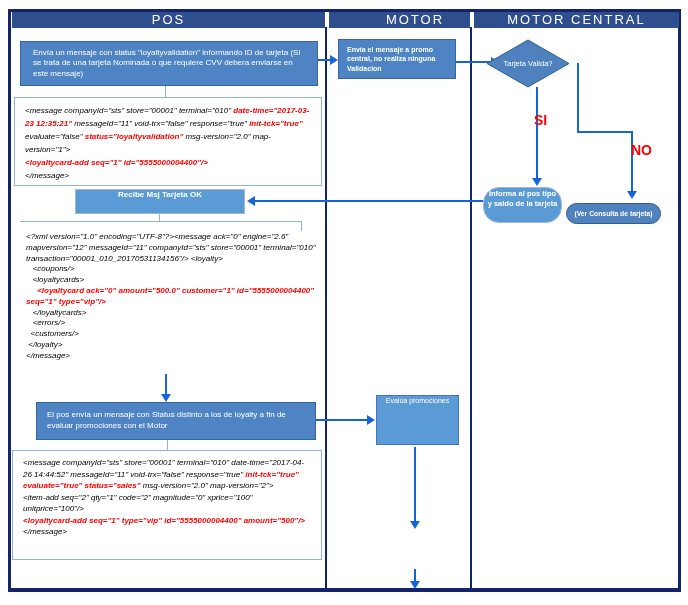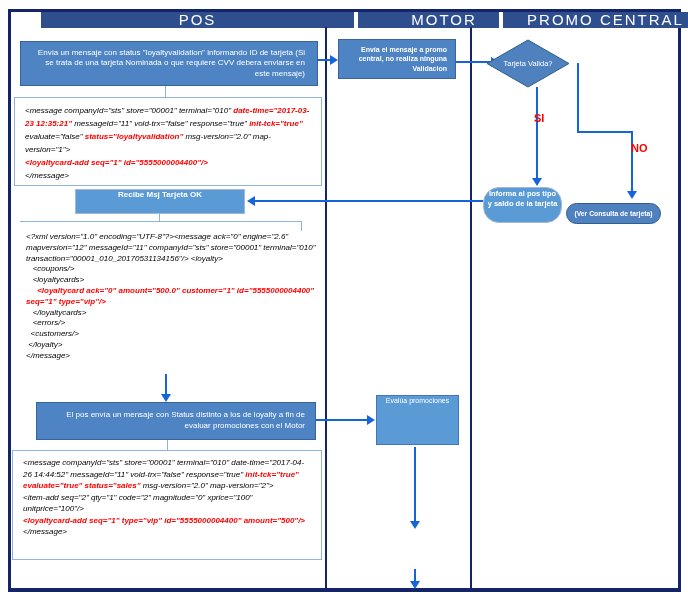--- a/index.html
+++ b/index.html
@@ -5,57 +5,57 @@
   :root{
     --header-bg:#2E4E8E; --frame:#14246A; --box-fill:#4E84C4; --box-border:#38639B;
     --light-fill:#5B9BD5; --light-border:#A3B8D8; --diamond-fill:#4E81BD; --diamond-border:#2E5D8E;
     --arrow:#1664D9; --connector:#8FB4DC; --highlight:#FF0000; --xml-text:#000000;
   }
   *{margin:0;padding:0;box-sizing:border-box;}
   body{background:#fff;font-family:"Liberation Sans",sans-serif;}
   .canvas{position:relative;width:688px;height:605px;background:#fff;overflow:hidden;}
   .frame{position:absolute;left:8px;top:9px;width:673px;height:583px;border:3px solid var(--frame);border-bottom-width:4px;}
   .hdr{position:absolute;top:12px;height:16px;background:var(--header-bg);color:#fff;
-       display:flex;align-items:flex-end;justify-content:center;font-size:15px;letter-spacing:2px;margin-left:29px;}
+       display:flex;align-items:flex-start;justify-content:center;font-size:13px;letter-spacing:2px;}
   .divider{position:absolute;top:27px;width:2px;height:562px;background:var(--frame);}
   .pbox{position:absolute;background:var(--box-fill);border:1px solid var(--box-border);color:#fff;
-        display:flex;align-items:center;justify-content:center;text-align:right;font-size:8px;line-height:1.32;}
+        display:flex;align-items:center;justify-content:center;text-align:left;font-size:8px;line-height:1.32;}
   .lbox{position:absolute;background:var(--light-fill);border:1px solid var(--light-border);color:#fff;
         display:flex;align-items:flex-start;justify-content:center;text-align:center;font-size:8px;line-height:1.3;font-weight:bold;}
   .xmlbox{position:absolute;border:1px solid var(--connector);padding:6px 10px;font-size:8px;
           font-style:italic;color:var(--xml-text);white-space:pre-wrap;word-break:break-word;}
   .xmlfree{position:absolute;padding:0;font-size:8px;font-style:italic;color:var(--xml-text);white-space:pre-wrap;word-break:break-word;}
   .xml-red{color:var(--highlight);font-weight:bold;}
   .hline{position:absolute;height:2px;background:var(--arrow);}
   .vline{position:absolute;width:2px;background:var(--arrow);}
   .chline{position:absolute;height:1px;background:var(--connector);}
   .cvline{position:absolute;width:1px;background:var(--connector);}
   .head-right{position:absolute;width:0;height:0;border-top:5px solid transparent;border-bottom:5px solid transparent;border-left:8px solid var(--arrow);}
   .head-left{position:absolute;width:0;height:0;border-top:5px solid transparent;border-bottom:5px solid transparent;border-right:8px solid var(--arrow);}
   .head-down{position:absolute;width:0;height:0;border-left:5px solid transparent;border-right:5px solid transparent;border-top:8px solid var(--arrow);}
-  .flag{position:absolute;color:var(--highlight);font-weight:bold;font-size:11px;padding-left:12px;}
+  .flag{position:absolute;color:var(--highlight);font-weight:bold;font-size:14px;padding-left:12px;}
   .diamond-wrap{position:absolute;left:486px;top:39px;width:84px;height:49px;}
   .diamond-label{position:absolute;inset:0;display:flex;align-items:center;justify-content:center;color:#fff;font-size:7.5px;}
   .stadium{position:absolute;background:var(--diamond-fill);border:1px solid var(--diamond-border);border-radius:11px;
            color:#fff;font-weight:bold;font-size:6.8px;display:flex;align-items:center;justify-content:center;text-align:center;}
 </style>
 </head>
 <body>
 
 <div class="canvas">
 
   <div class="frame"></div>
   <div class="hdr" style="left:12px;width:313px;">
       <span>POS</span>
     </div>
   <div class="hdr" style="left:329px;width:141px;padding-left:31px;">
       <span>MOTOR</span>
     </div>
   <div class="hdr" style="left:474px;width:205px;">
-      <span>PROMO CENTRAL</span>
+      <span>MOTOR CENTRAL</span>
     </div>
   <div class="divider" style="left:325px;"></div>
   <div class="divider" style="left:470px;"></div>
 
   <div class="pbox" style="left:20px;top:41px;width:298px;height:45px;padding:3px 12px;">
     <span>Envía un mensaje con status "loyaltyvalidation" informando ID de tarjeta (Si se trata de una tarjeta Nominada o que requiere CVV debera enviarse en este mensaje)</span>
   </div>
   <div class="cvline" style="left:165px;top:86px;height:11px;"></div>
   <div class="xmlbox" style="left:14px;top:97px;width:308px;height:89px;line-height:13px;"><span class="xml-plain">&lt;message companyId="sts" store="00001" terminal="010" </span><span class="xml-red">date-time="2017-03-23 12:35:21"</span><span class="xml-plain"> messageId="11" void-trx="false" response="true" </span><span class="xml-red">init-tck="true"</span><span class="xml-plain"> evaluate="false" </span><span class="xml-red">status="loyaltyvalidation"</span><span class="xml-plain"> msg-version="2.0" map-version="1"&gt;
 </span><span class="xml-red">&lt;loyaltycard-add seq="1" id="5555000004400"/&gt;</span><span class="xml-plain">

